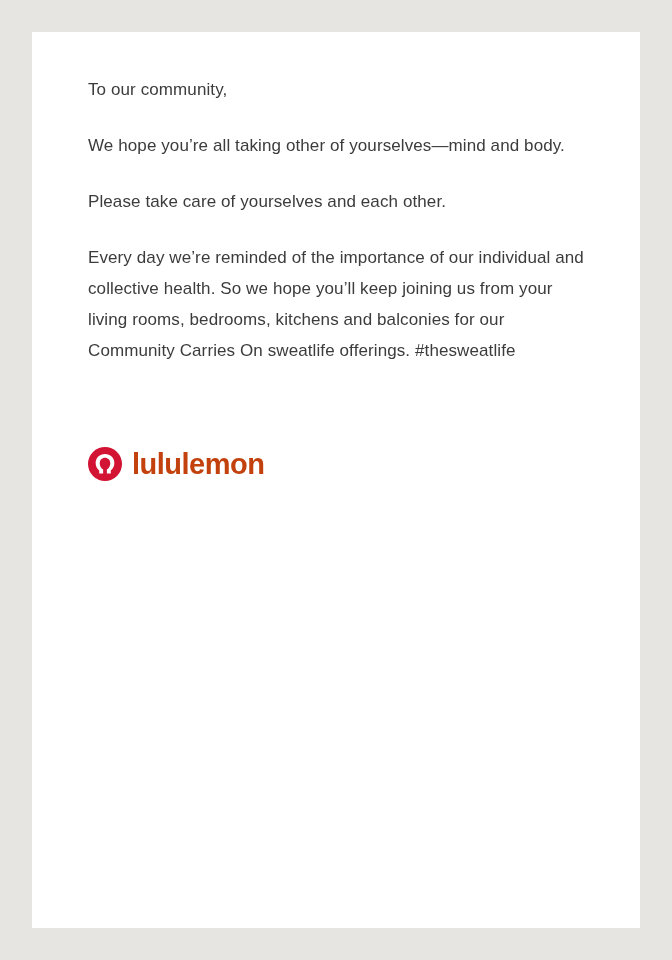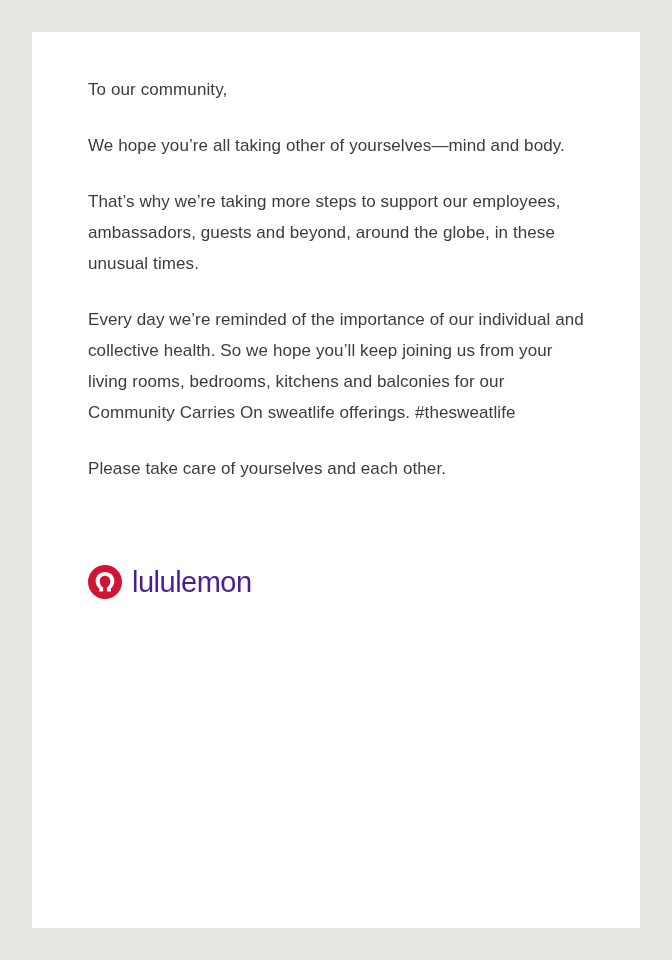--- a/index.html
+++ b/index.html
@@ -52,38 +52,37 @@
   }
 
   .logo-mark svg {
     display: block;
     width: 34px;
     height: 34px;
   }
 
   .wordmark {
     font-size: 29px;
-    font-weight: normal;
-    color: #4c1d95;
+    font-weight: bold;
+    color: #c2410c;
     letter-spacing: -0.5px;
     line-height: 34px;
   }
 </style>
 </head>
 <body>
 
 <div class="page">
   <div class="card">
 
     <div class="letter">
       <p>To our community,</p>
       <p>We hope you’re all taking other of yourselves—mind and body.</p>
-      <p>That’s why we’re taking more steps to support our employees, ambassadors, guests and beyond, around the globe, in these unusual times.</p>
+      <p>Please take care of yourselves and each other.</p>
       <p>Every day we’re reminded of the importance of our individual and collective health. So we hope you’ll keep joining us from your living rooms, bedrooms, kitchens and balconies for our Community Carries On sweatlife offerings. #thesweatlife</p>
-      <p>Please take care of yourselves and each other.</p>
     </div>
 
     <div class="brand-row">
       <span class="logo-mark">
         <svg viewBox="0 0 100 100" xmlns="http://www.w3.org/2000/svg" aria-hidden="true">
           <circle cx="50" cy="50" r="50" fill="#d31334"></circle>
           <path d="M33 78 L33 69 C26.5 64 22.5 56 22.5 47 C22.5 31.5 34.5 20.5 50 20.5 C65.5 20.5 77.5 31.5 77.5 47 C77.5 56 73.5 64 67 69 L67 78 L55.5 78 L55.5 66.5 C61.5 62.8 65.5 55.8 65.5 48 C65.5 38.2 59 31.5 50 31.5 C41 31.5 34.5 38.2 34.5 48 C34.5 55.8 38.5 62.8 44.5 66.5 L44.5 78 Z" fill="#ffffff"></path>
         </svg>
       </span>
       <span class="wordmark">lululemon</span>

